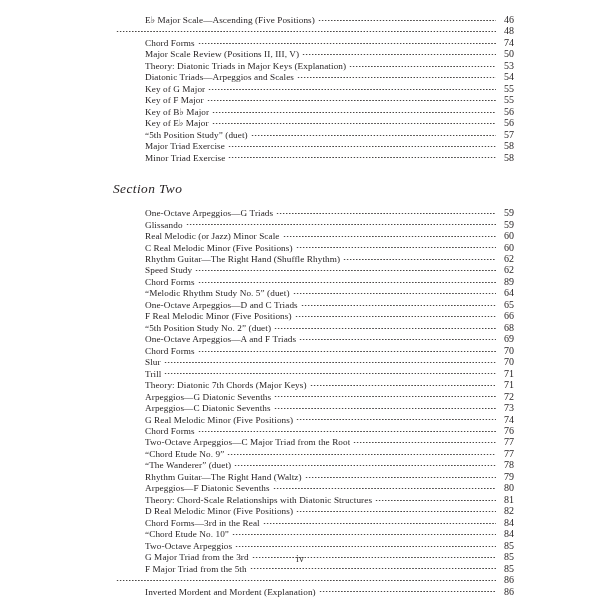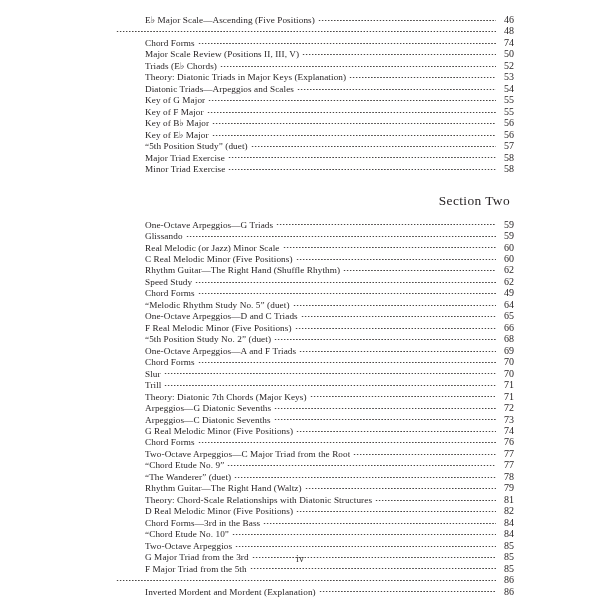--- a/index.html
+++ b/index.html
@@ -61,21 +61,22 @@
   .toc-entry .page-num {
     flex: 0 0 auto;
     width: 22px;
     text-align: center;
     font-size: 10px;
   }
   .toc-entry.lvl1 .title { padding-left: 0; margin-left: 32px; }
   .toc-entry.lvl2 .title { padding-left: 32px; }
 
   .section-head {
-    text-align: right;
+    text-align: left;
+    font-style: italic;
     font-size: 13.4px;
     letter-spacing: 0.03em;
     margin: 18px 0 10px 0;
     padding-right: 10px;
     color: #231f20;
   }
   .folio {
     position: absolute;
     left: 0;
     right: 0;
@@ -105,25 +106,20 @@
         <span class="title">Chord Forms</span>
         <span class="leader"></span>
         <span class="page-num">74</span>
       </div>
       <div class="toc-entry lvl1">
         <span class="title">Major Scale Review (Positions II, III, V)</span>
         <span class="leader"></span>
         <span class="page-num">50</span>
       </div>
       <div class="toc-entry lvl1">
-        <span class="title">Triads (E♭ Chords)</span>
-        <span class="leader"></span>
-        <span class="page-num">52</span>
-      </div>
-      <div class="toc-entry lvl1">
         <span class="title">Theory: Diatonic Triads in Major Keys (Explanation)</span>
         <span class="leader"></span>
         <span class="page-num">53</span>
       </div>
       <div class="toc-entry lvl1">
         <span class="title">Diatonic Triads—Arpeggios and Scales</span>
         <span class="leader"></span>
         <span class="page-num">54</span>
       </div>
       <div class="toc-entry lvl2">
@@ -192,21 +188,21 @@
         <span class="page-num">62</span>
       </div>
       <div class="toc-entry lvl1">
         <span class="title">Speed Study</span>
         <span class="leader"></span>
         <span class="page-num">62</span>
       </div>
       <div class="toc-entry lvl1">
         <span class="title">Chord Forms</span>
         <span class="leader"></span>
-        <span class="page-num">49</span>
+        <span class="page-num">89</span>
       </div>
       <div class="toc-entry lvl2">
         <span class="title">“Melodic Rhythm Study No. 5” (duet)</span>
         <span class="leader"></span>
         <span class="page-num">64</span>
       </div>
       <div class="toc-entry lvl1">
         <span class="title">One-Octave Arpeggios—D and C Triads</span>
         <span class="leader"></span>
         <span class="page-num">65</span>
@@ -280,31 +276,36 @@
         <span class="title">“The Wanderer” (duet)</span>
         <span class="leader"></span>
         <span class="page-num">78</span>
       </div>
       <div class="toc-entry lvl1">
         <span class="title">Rhythm Guitar—The Right Hand (Waltz)</span>
         <span class="leader"></span>
         <span class="page-num">79</span>
       </div>
       <div class="toc-entry lvl1">
+        <span class="title">Arpeggios—F Diatonic Sevenths</span>
+        <span class="leader"></span>
+        <span class="page-num">80</span>
+      </div>
+      <div class="toc-entry lvl1">
         <span class="title">Theory: Chord-Scale Relationships with Diatonic Structures</span>
         <span class="leader"></span>
         <span class="page-num">81</span>
       </div>
       <div class="toc-entry lvl1">
         <span class="title">D Real Melodic Minor (Five Positions)</span>
         <span class="leader"></span>
         <span class="page-num">82</span>
       </div>
       <div class="toc-entry lvl1">
-        <span class="title">Chord Forms—3rd in the Bass</span>
+        <span class="title">Chord Forms—3rd in the Real</span>
         <span class="leader"></span>
         <span class="page-num">84</span>
       </div>
       <div class="toc-entry lvl2">
         <span class="title">“Chord Etude No. 10”</span>
         <span class="leader"></span>
         <span class="page-num">84</span>
       </div>
       <div class="toc-entry lvl1">
         <span class="title">Two-Octave Arpeggios</span>

